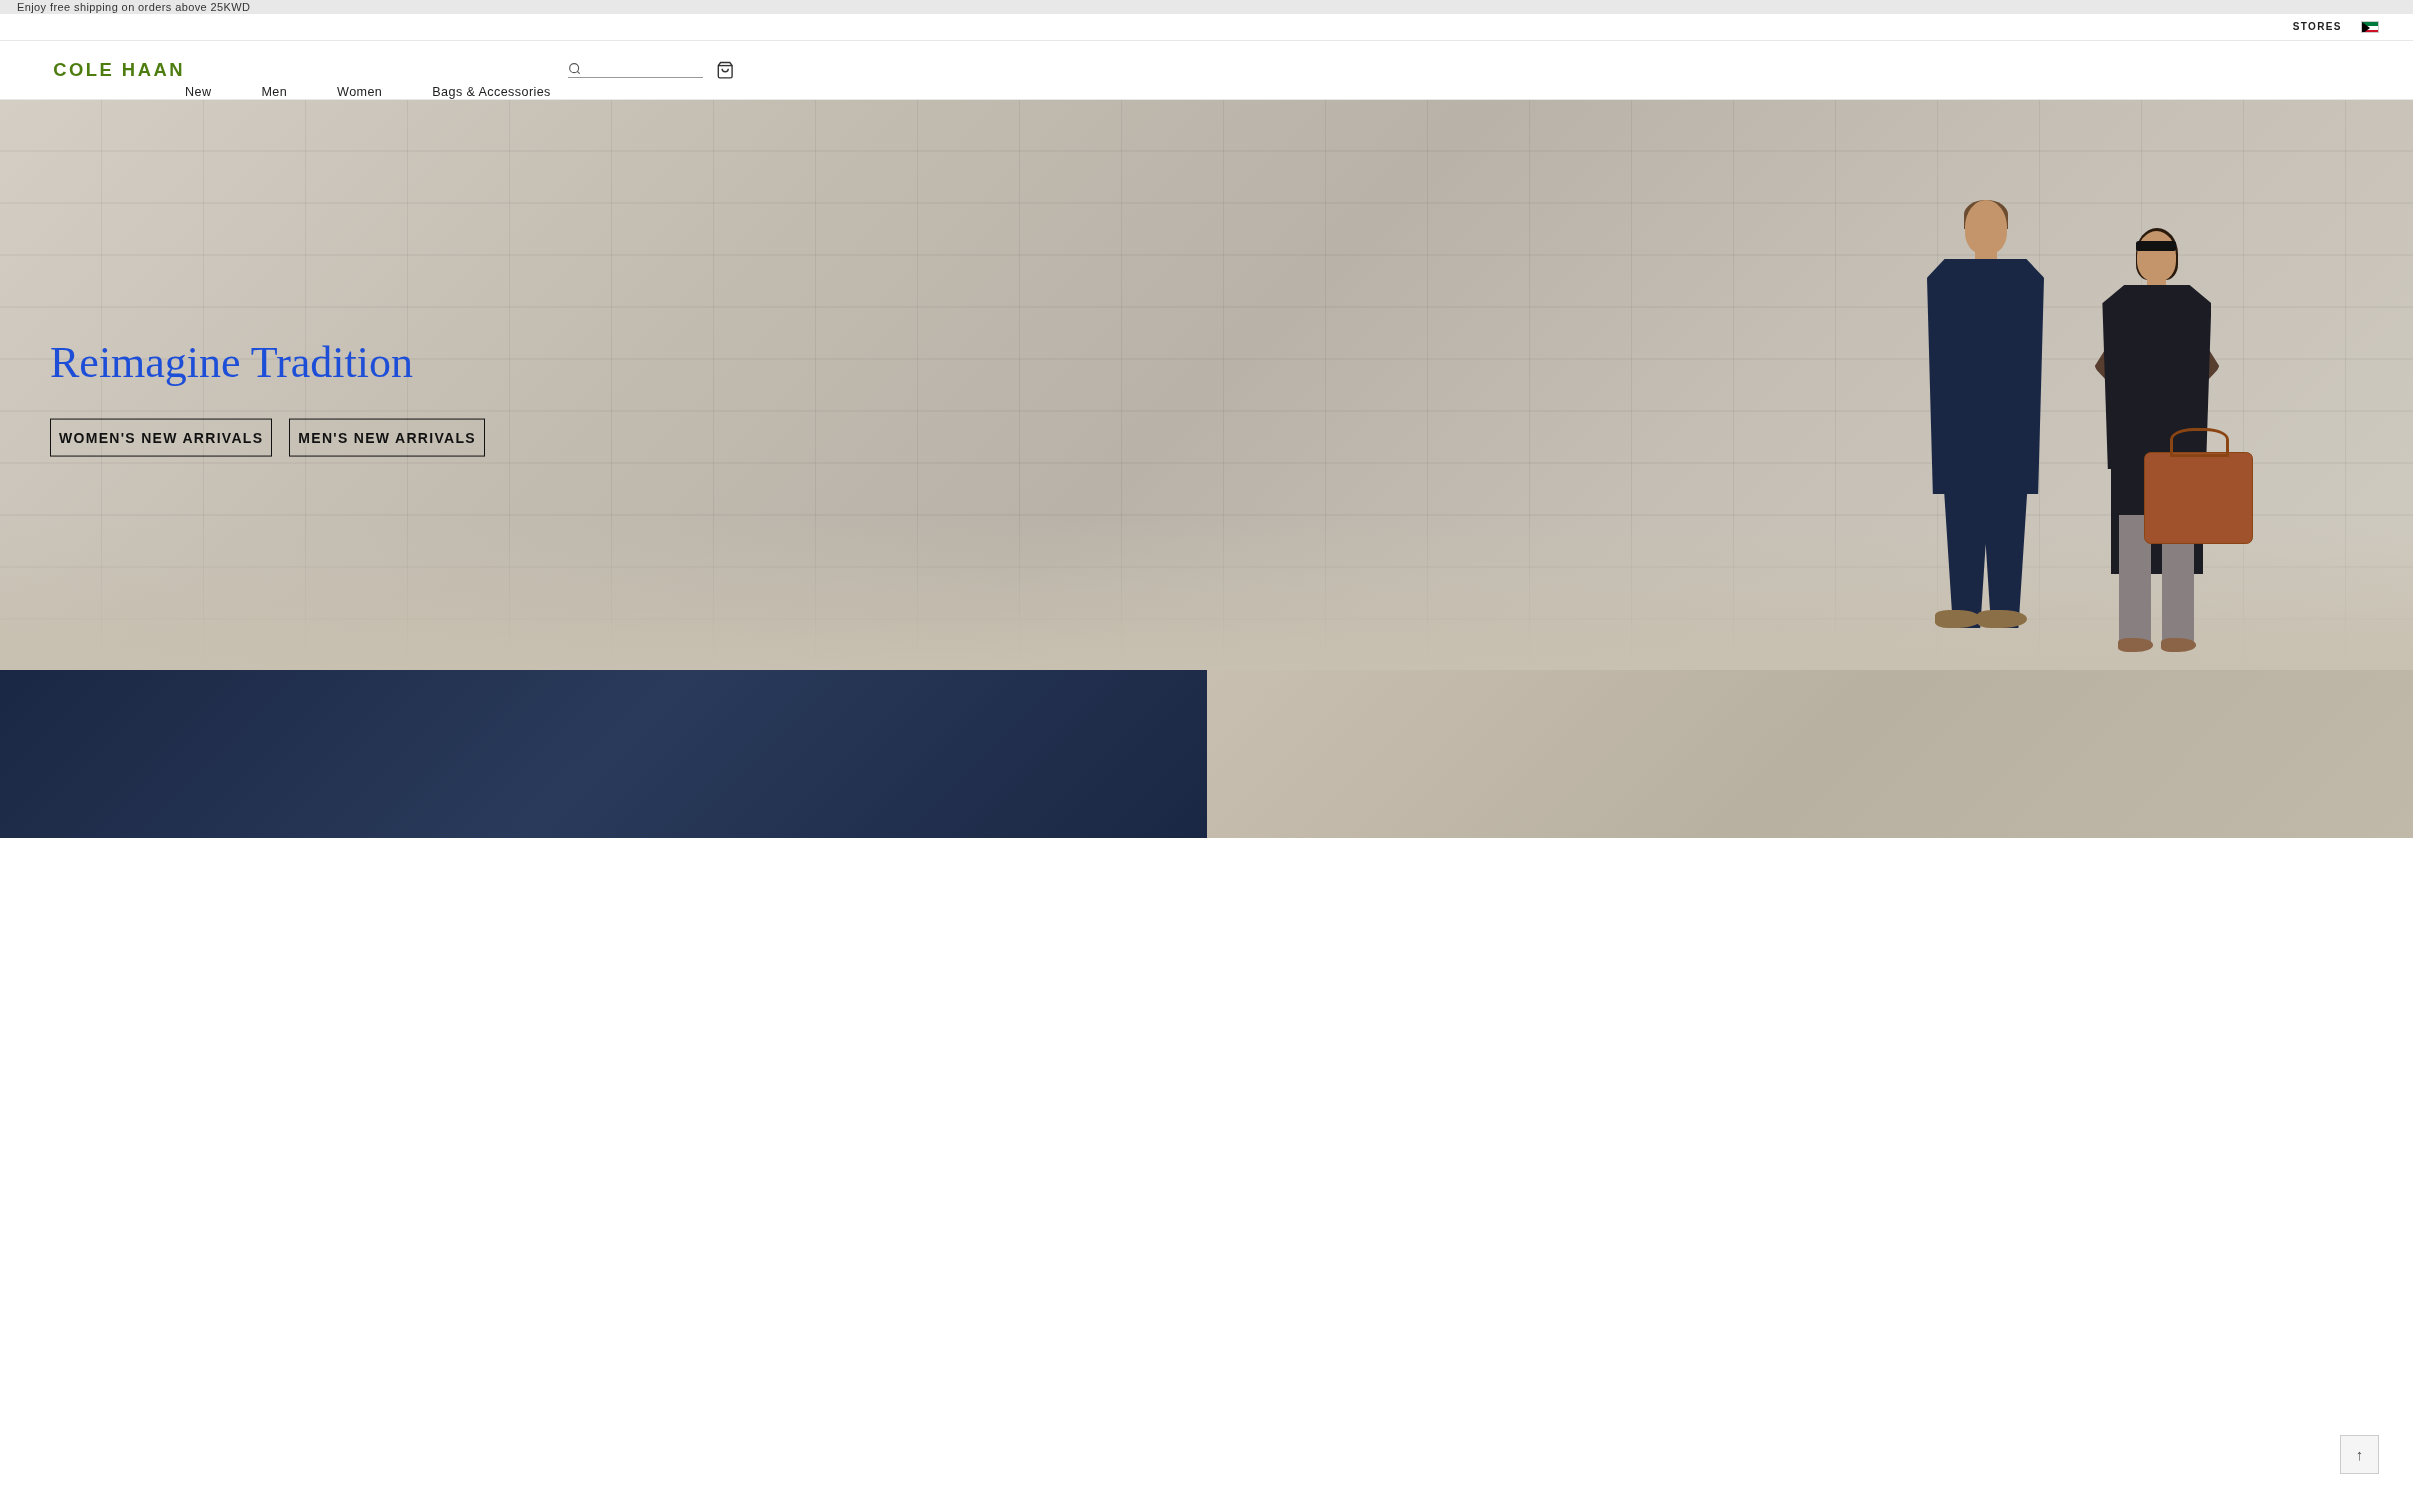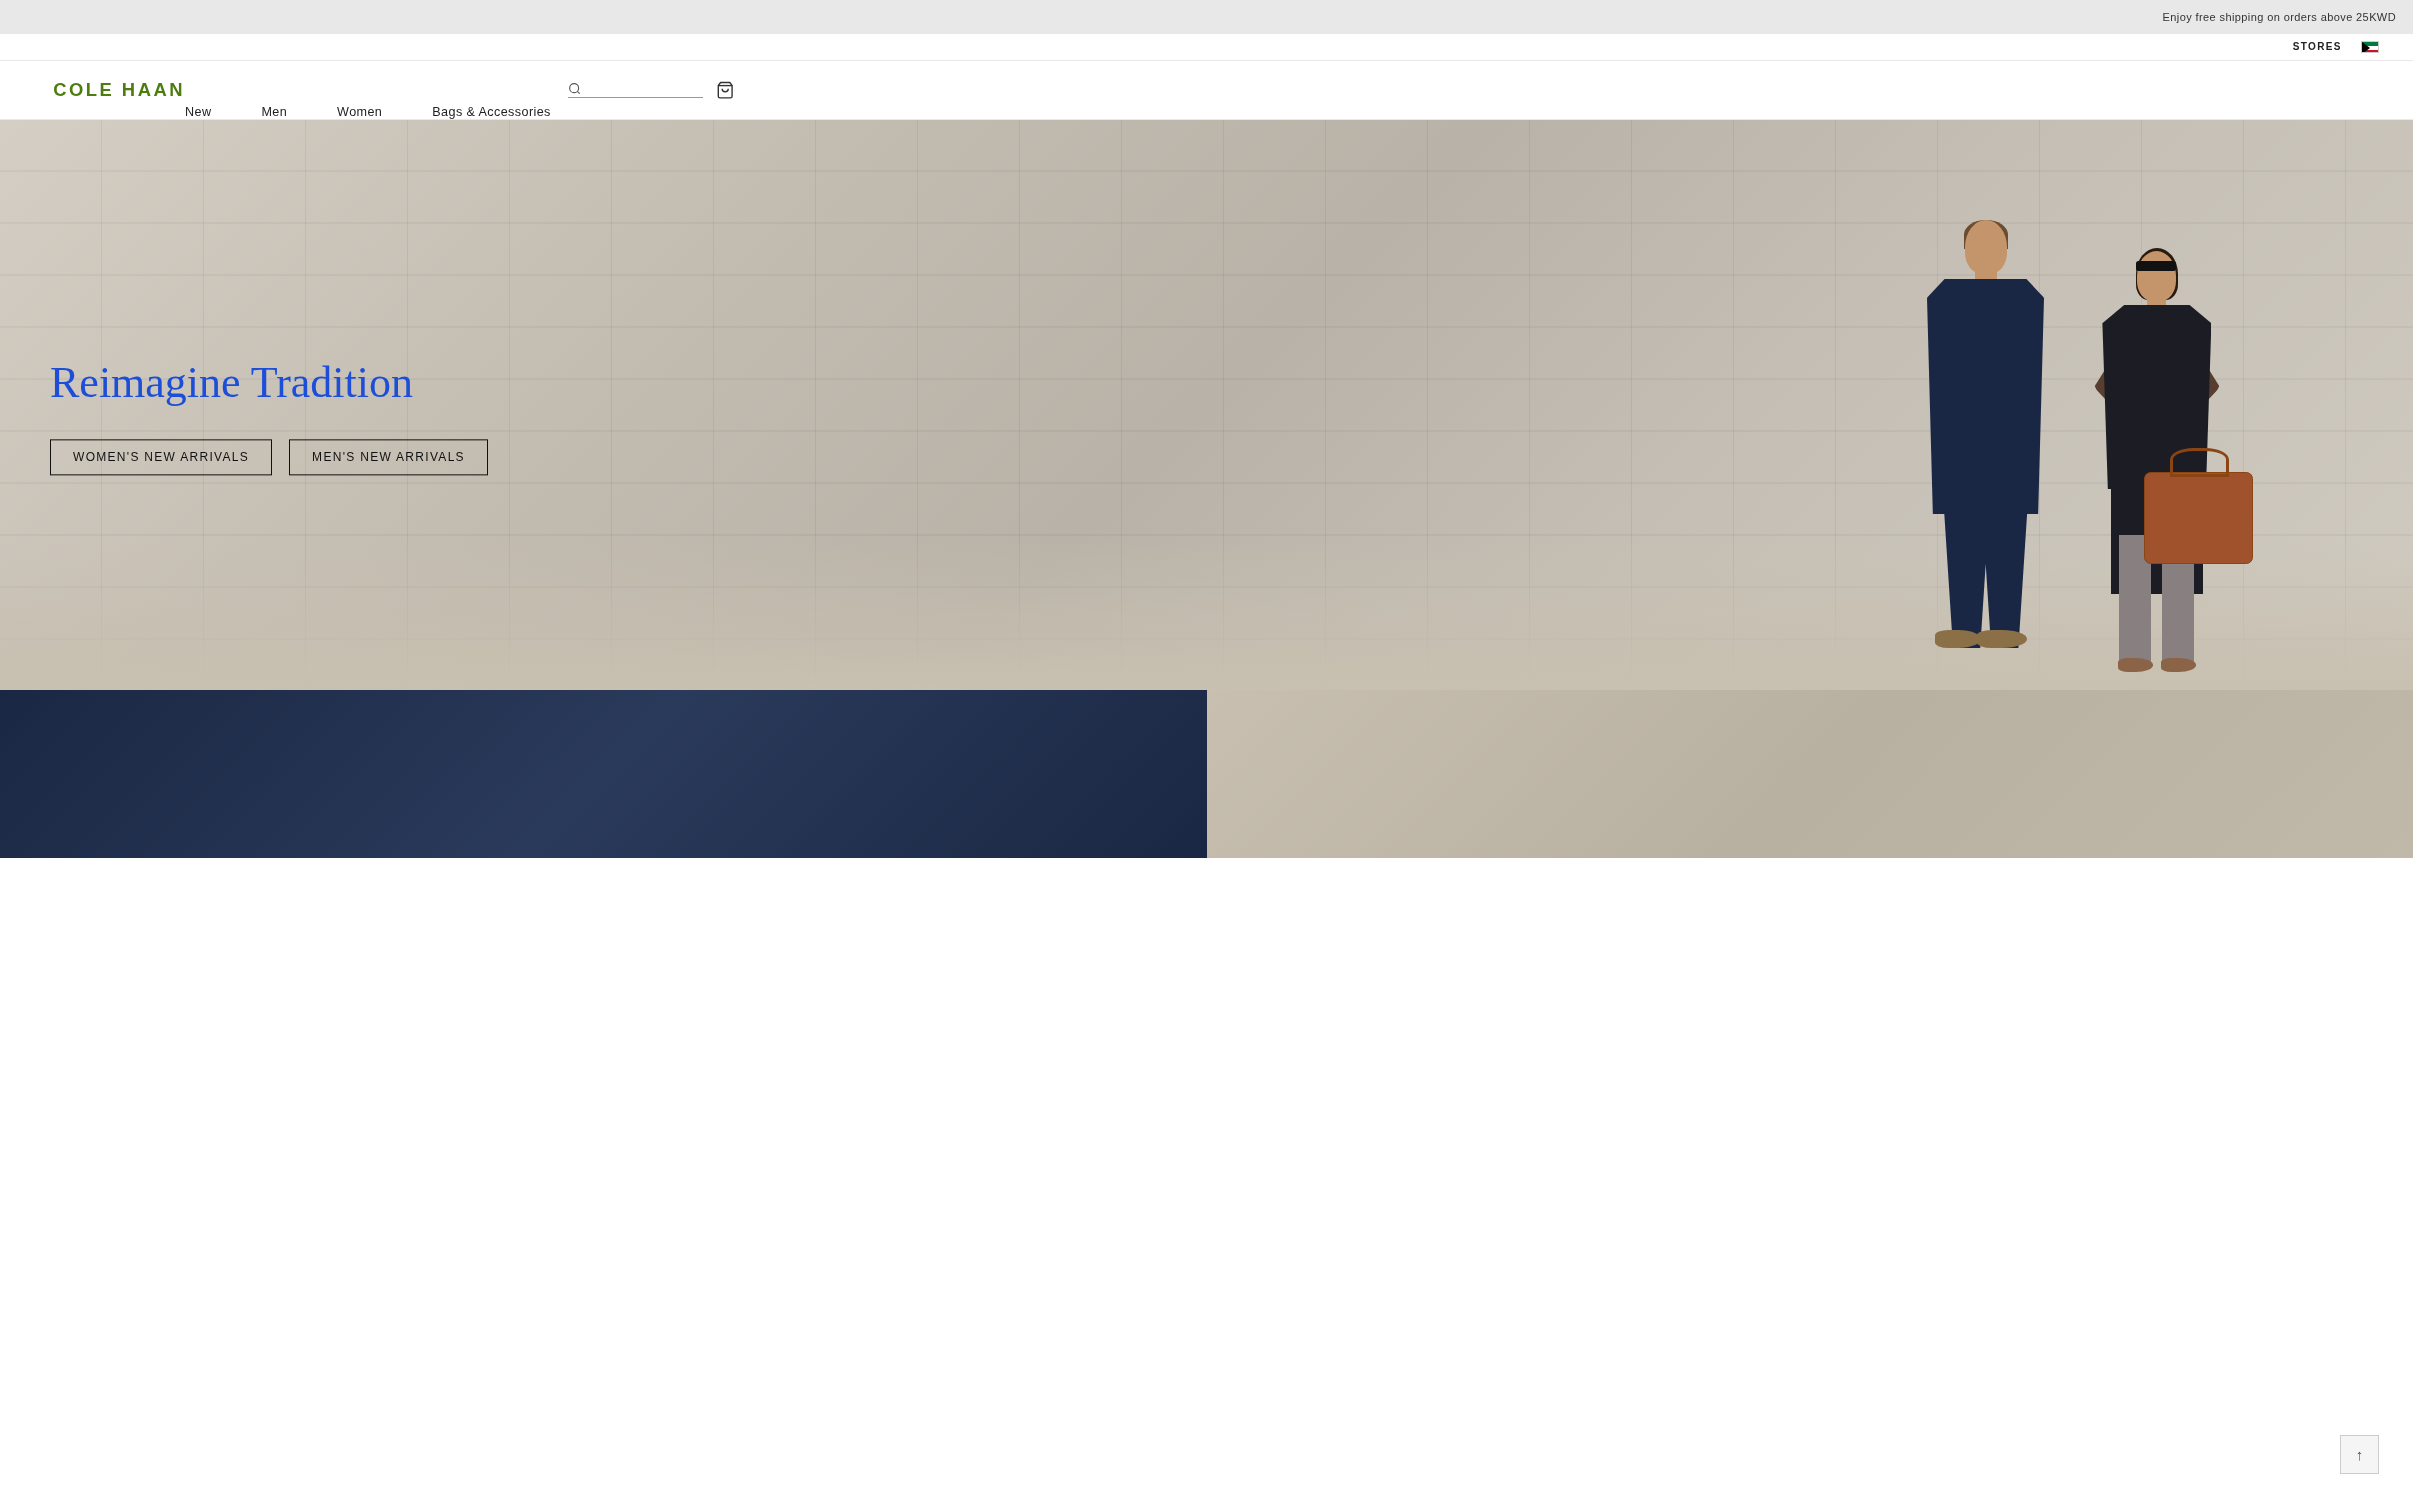--- a/index.html
+++ b/index.html
@@ -1,22 +1,22 @@
 <!DOCTYPE html>
 <html style="font-size:13.4px"><head>
   <meta charset="utf-8">
   <style>
     * { margin: 0; padding: 0; box-sizing: border-box; }
     body { font-family: 'Arial', sans-serif; background: #fff; overflow-x: hidden; }
 
     
     .top-banner {
       background: #e8e8e8;
-      text-align: right;
-      padding: 11px 17px;
+      text-align: left;
+      padding: 1px 17px;
       font-size: 11px;
       letter-spacing: 0.4px;
       color: #333;
     }
 
     
     .stores-bar {
       display: flex;
       justify-content: flex-end;
       align-items: center;
@@ -458,24 +458,24 @@
     }
     .hero-buttons {
       display: flex;
       gap: 17px;
       flex-wrap: wrap;
     }
     .hero-btn {
       border: 1.3px solid #111;
       background: transparent;
       color: #111;
-      padding: 10px 22px;
-      font-size: 12px;
+      padding: 10px 8px;
+      font-size: 14px;
       letter-spacing: 1.3px;
-      font-weight: 400;
+      font-weight: 700;
       text-transform: uppercase;
       cursor: pointer;
       white-space: nowrap;
     }
 
     
     .scroll-top {
       position: fixed;
       bottom: 34px;
       right: 34px;

